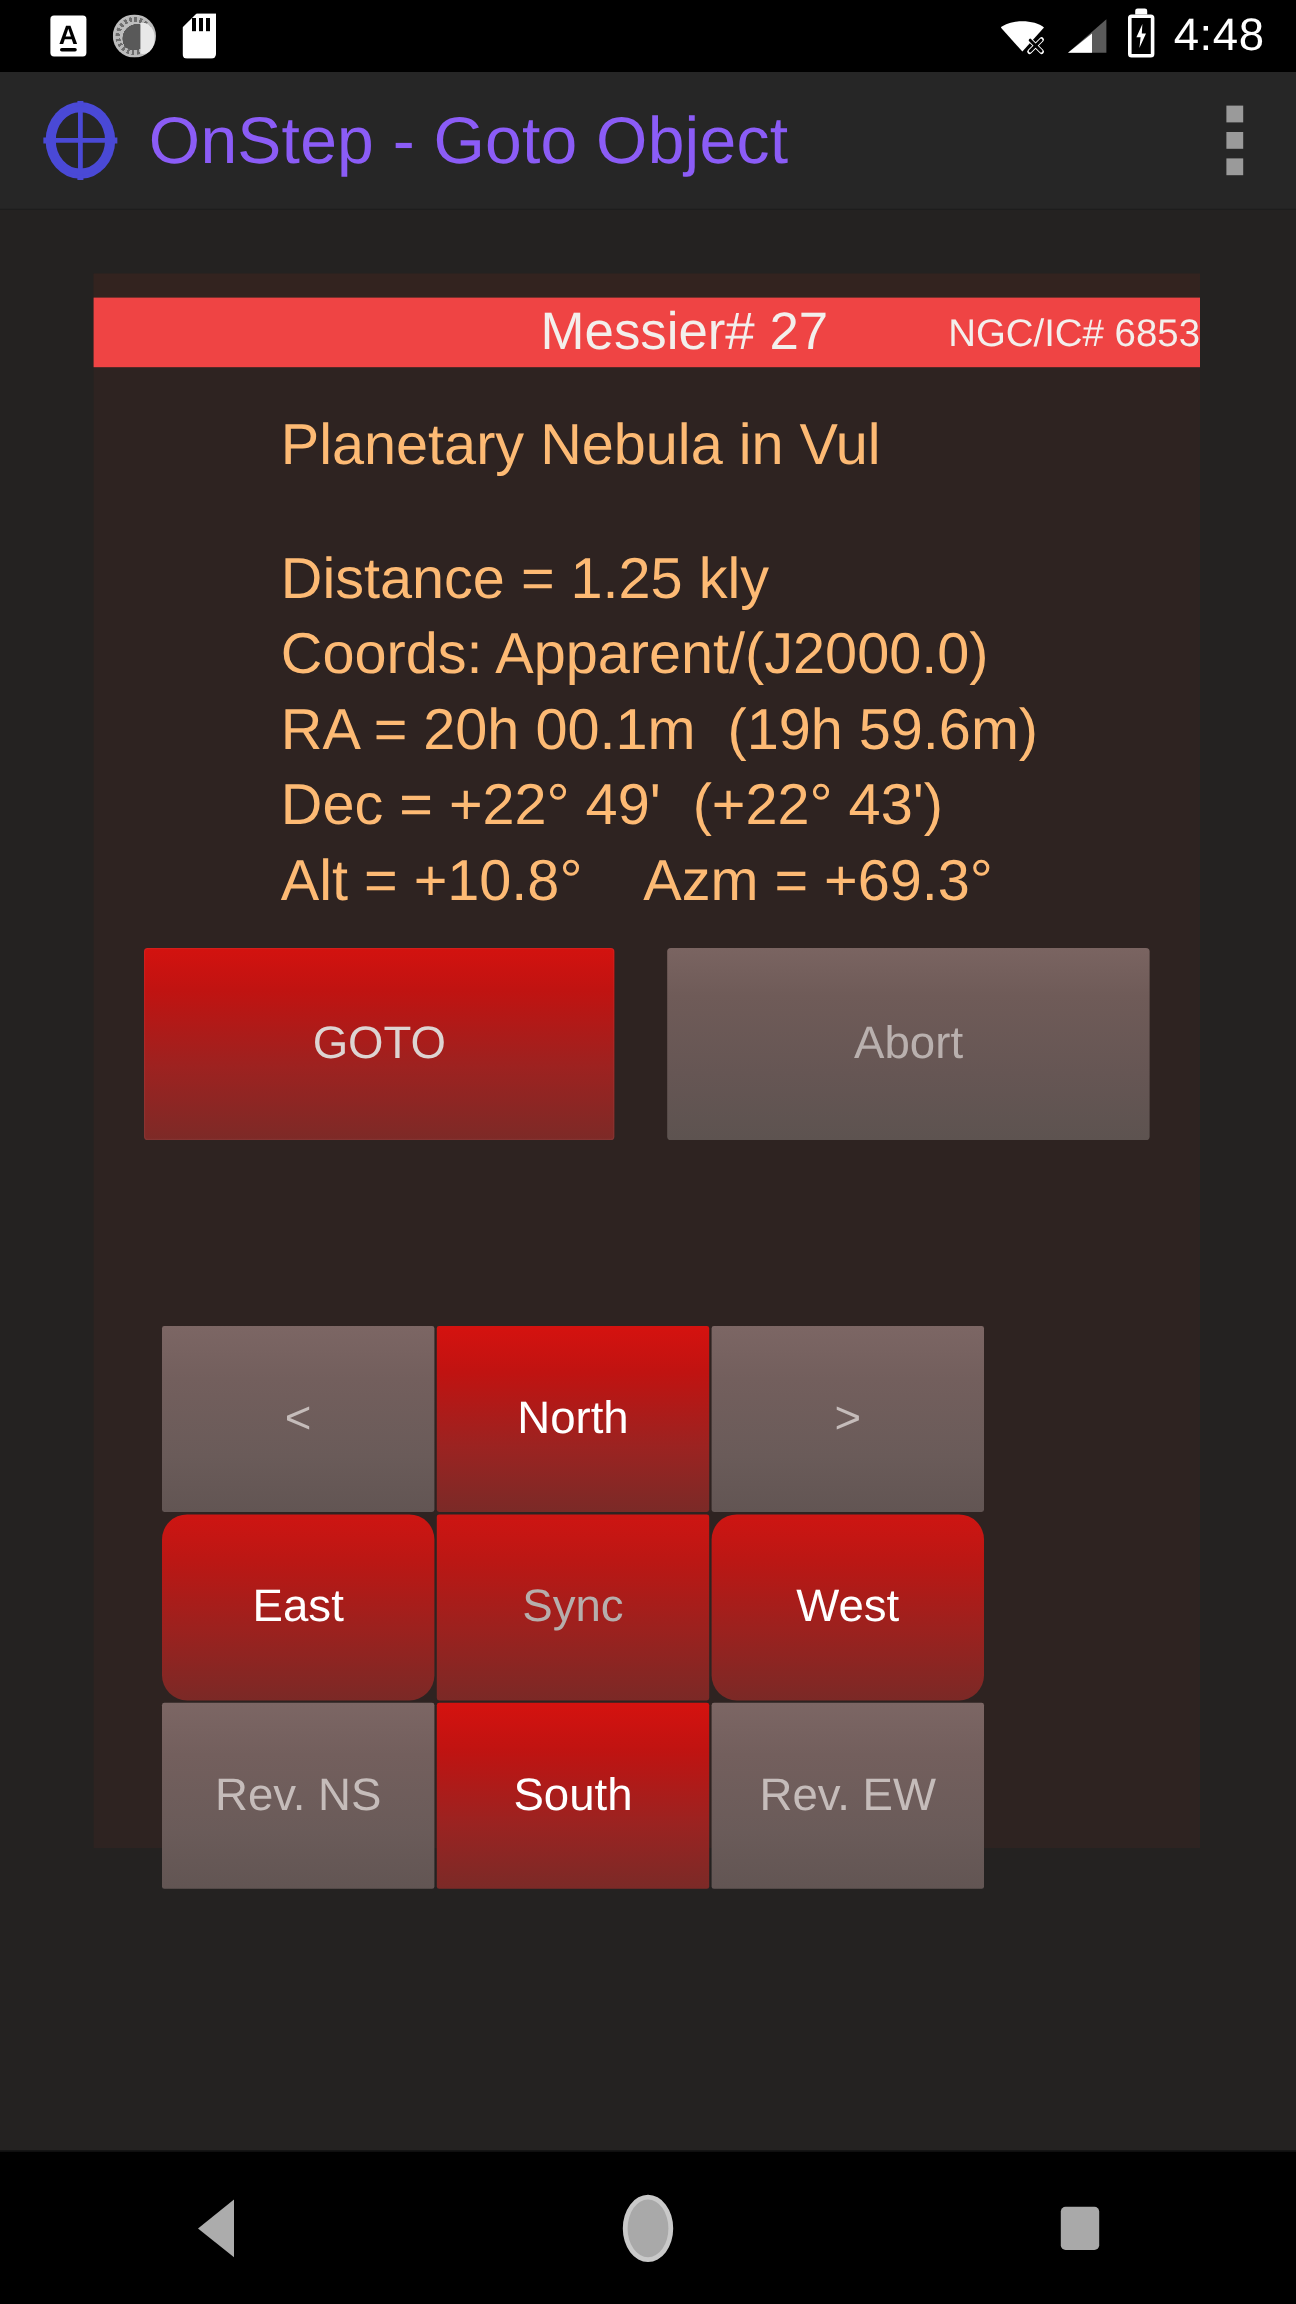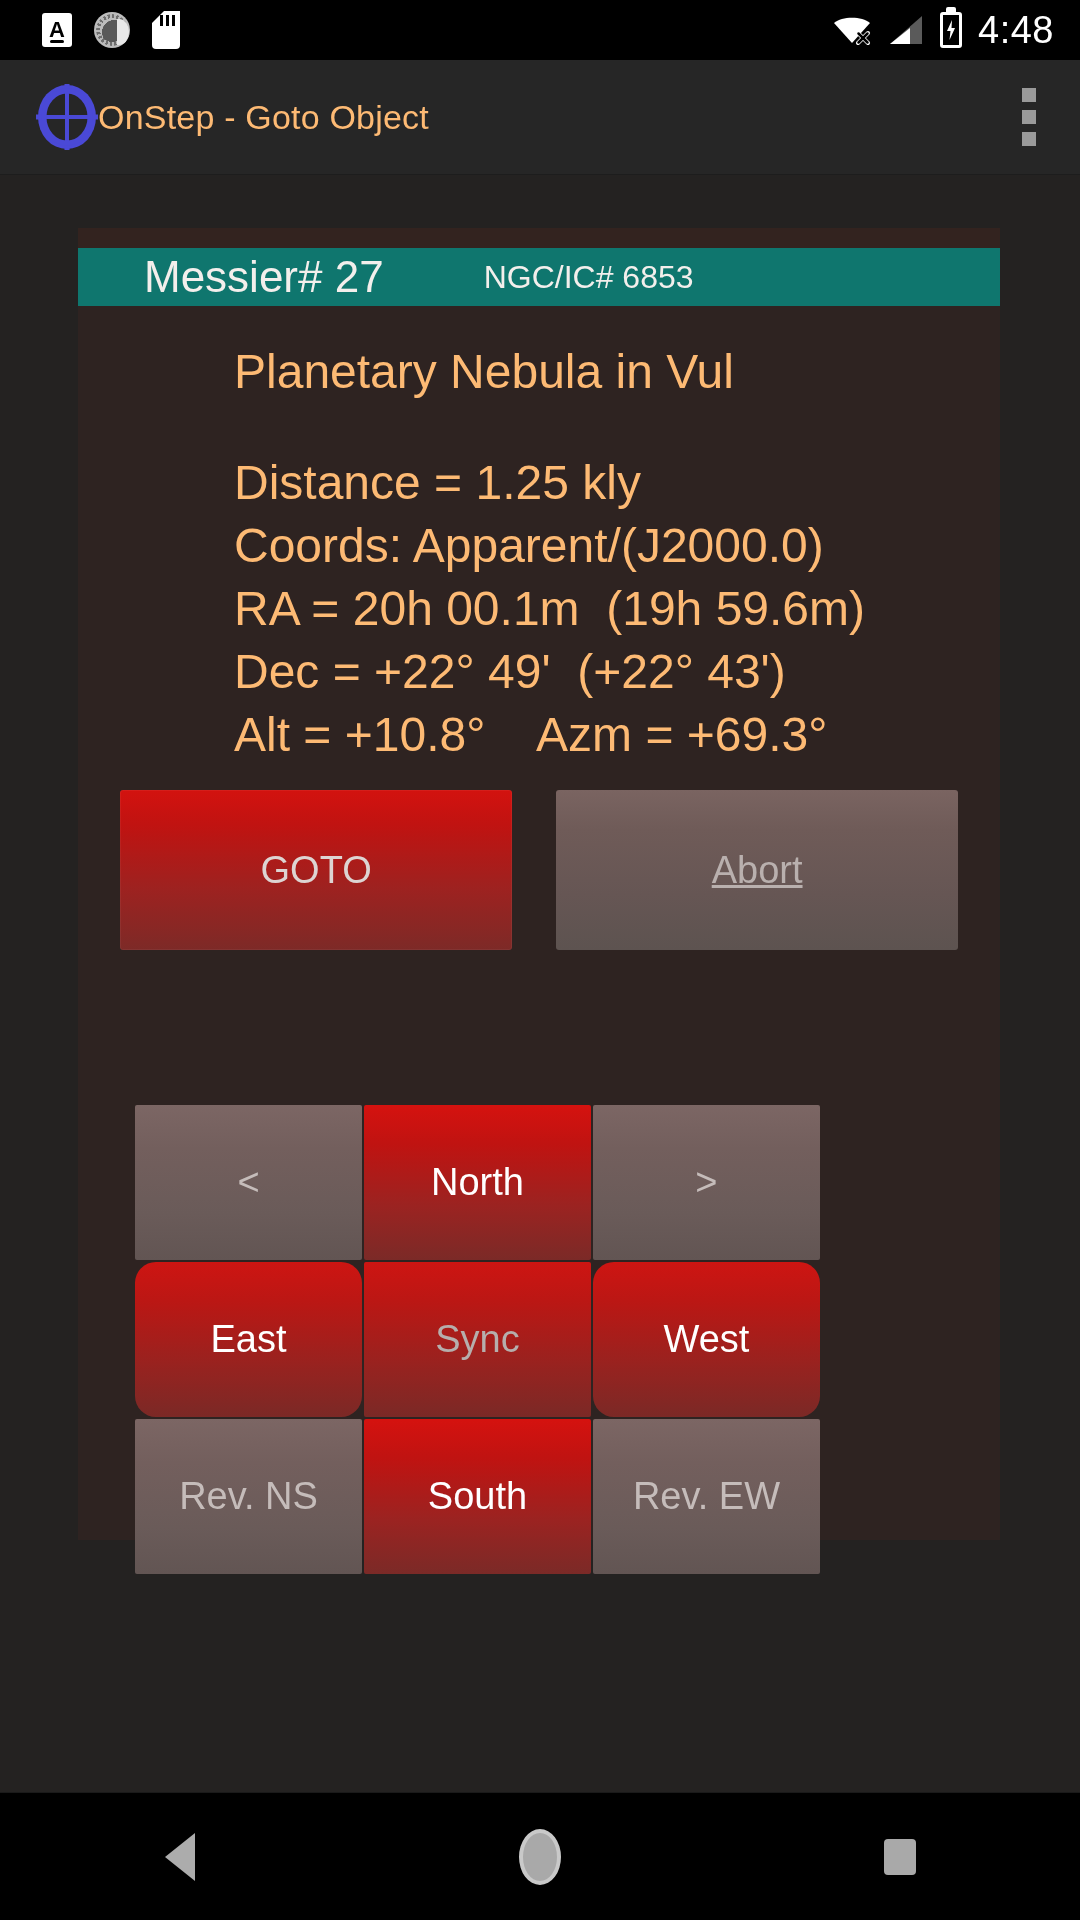--- a/index.html
+++ b/index.html
@@ -71,34 +71,35 @@
   .sb-time { color:#fff; font-size:38px; letter-spacing:0.5px; }
 
   
   .appbar {
     position:absolute; top:60px; left:0; width:1080px; height:115px;
     background:#262626; display:flex; align-items:center;
     border-bottom:1px solid #1d1d1d;
   }
   .app-icon { margin-left:36px; width:62px; height:66px; position:relative; }
   .app-title {
-    color:#fdba74; font-size:34px; font-weight:400; letter-spacing:0.2px;
+    margin-left:26px; color:#8b5cf6; font-size:55px; font-weight:400; letter-spacing:0.2px;
   }
   .overflow { margin-left:auto; margin-right:44px; display:flex; flex-direction:column; gap:8px; }
   .overflow span { display:block; width:14px; height:14px; background:#9a9a9a; }
 
   
   .panel {
     position:absolute; left:78px; top:228px; width:922px; height:1312px;
     background:#2e2321;
   }
   .panel-topstrip { height:20px; background:#33231f; }
   .hdr-bar {
-    height:58px; background:#0f766e; display:flex; align-items:center;
+    height:58px; background:#ef4444; display:flex; align-items:center;
     padding:0 0 0 66px;
+    justify-content:flex-end;
   }
   .hdr-bar .m-num { color:#f3efec; font-size:44px; white-space:nowrap; }
   .hdr-bar .n-num { color:#f3efec; font-size:32px; margin-left:100px; white-space:nowrap; }
 
   .info { padding:34px 0 0 156px; }
   .info .line { color:#fdba74; font-size:48px; line-height:63px; white-space:pre; }
   .info .spacer { height:48px; }
 
   
   .action-row { margin:24px 0 0 42px; width:838px; display:flex;gap:44px; }
@@ -110,21 +111,20 @@
   .btn-goto {
     width:414px; height:160px; color:#ddd4d2;
     background:linear-gradient(to bottom,#d3120f 0%,#c01311 22%,#9d2220 62%,#7d2a27 100%);
     border-radius:3px;
     box-shadow:inset 0 0 0 1px rgba(255,255,255,0.05);
   }
   .btn-abort {
     width:424px; height:160px; color:#b9b0ae;
     background:linear-gradient(to bottom,#7a6461 0%,#6f5b58 25%,#665654 65%,#5d5350 100%);
     border-radius:3px;
-    text-decoration:underline;
   }
 
   
   .dpad { position:absolute; left:57px; top:877px; width:685px; }
   .dpad-row { display:flex; }
   .pad {
     width:228px; height:155px; margin:0;
     display:flex; align-items:center; justify-content:center;
     font-size:38px; border:none; cursor:pointer;
     font-family:"Liberation Sans", sans-serif;

